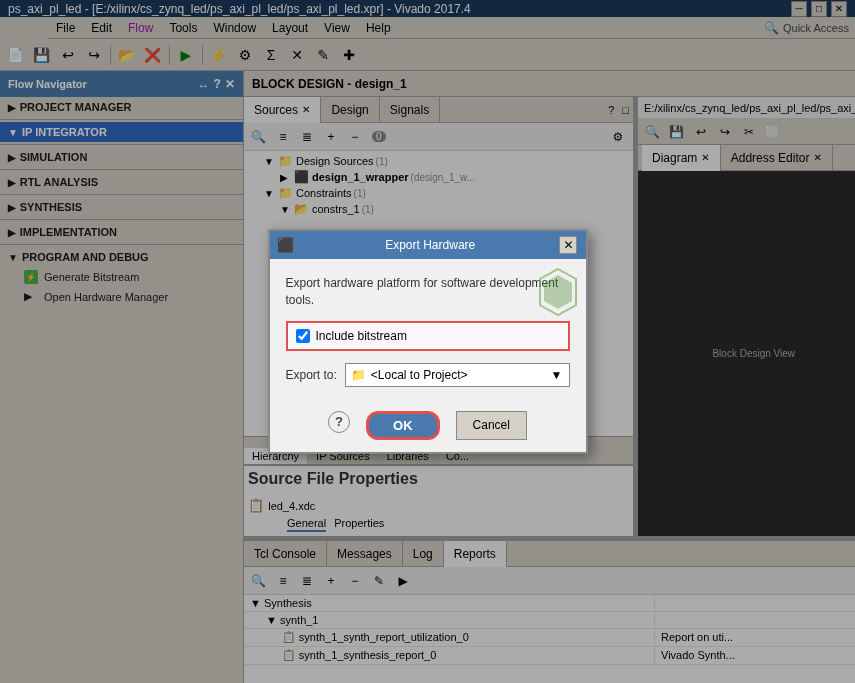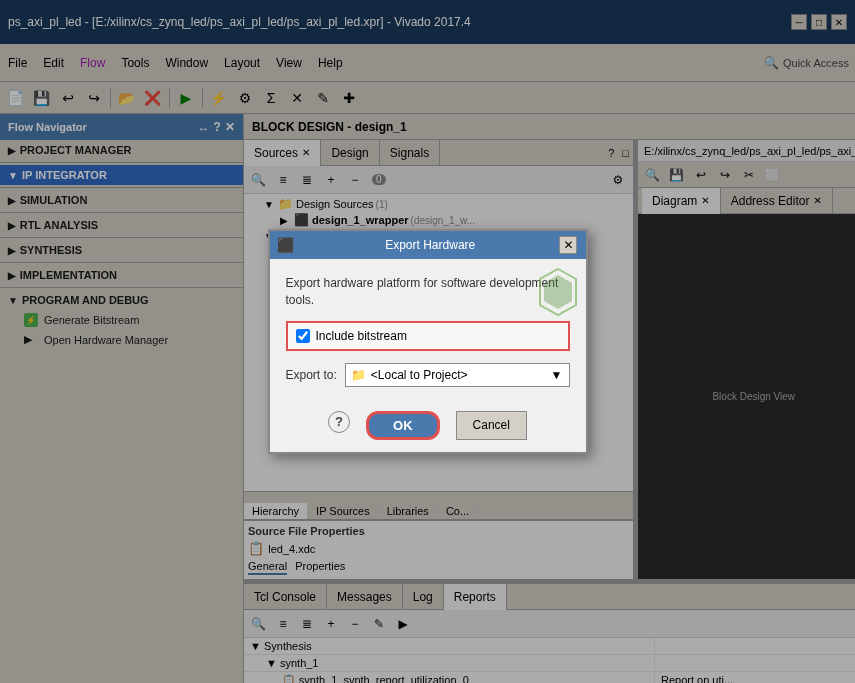--- a/index.html
+++ b/index.html
@@ -1,25 +1,25 @@
 <!DOCTYPE html>
 <html><head>
   <meta charset="utf-8">
   <style>
     * { box-sizing: border-box; margin: 0; padding: 0; }
     body { font-family: 'Segoe UI', Arial, sans-serif; font-size: 12px; background: #d4d0c8; overflow: hidden; width: 855px; height: 683px; }
 
     
-    .title-bar { background: #1a3a5c; color: white; height: 44px; display: flex; align-items: center; padding: 0 8px; font-size: 12px; }
+    .title-bar { background: #1a3a5c; color: white; height: 17px; display: flex; align-items: center; padding: 0 8px; font-size: 12px; }
     .title-bar-text { flex: 1; }
     .title-bar-buttons { display: flex; gap: 4px; }
     .title-bar-btn { width: 16px; height: 16px; border: 1px solid #888; background: #d4d0c8; cursor: pointer; font-size: 10px; display: flex; align-items: center; justify-content: center; color: #000; }
 
     
-    .menu-bar { background: #d4d0c8; height: 38px; display: flex; align-items: center; border-bottom: 1px solid #a0a0a0; }
+    .menu-bar { background: #d4d0c8; height: 22px; display: flex; align-items: center; border-bottom: 1px solid #a0a0a0; margin-left: 48px; }
     .menu-item { padding: 2px 8px; font-size: 12px; cursor: pointer; color: #000; }
     .menu-item.active { color: #a21caf; }
 
     
     .toolbar { background: #d4d0c8; height: 32px; display: flex; align-items: center; padding: 0 4px; gap: 2px; border-bottom: 1px solid #a0a0a0; }
     .toolbar-btn { width: 24px; height: 24px; border: 1px solid transparent; background: transparent; cursor: pointer; display: flex; align-items: center; justify-content: center; font-size: 14px; }
     .toolbar-sep { width: 1px; height: 20px; background: #a0a0a0; margin: 0 2px; }
 
     
     .main-layout { display: flex; height: calc(683px - 54px); }
@@ -63,21 +63,21 @@
     .tree-node .icon { margin-right: 3px; font-size: 12px; }
     .folder-icon { color: #e8c040; }
 
     
     .hier-tabs { display: flex; background: #d4d0c8; border-bottom: 1px solid #a0a0a0; }
     .hier-tab { padding: 2px 8px; font-size: 11px; cursor: pointer; border-right: 1px solid #ccc; }
     .hier-tab.active { background: #f5f5f5; }
 
     
     .props-panel { border-top: 1px solid #a0a0a0; background: #f5f5f5; padding: 4px; }
-    .props-header { font-size: 11px; font-weight: bold; margin-bottom: 4px; color: #333; }
+    .props-header { font-size: 16px; font-weight: bold; margin-bottom: 10px; color: #333; }
     .props-file { display: flex; align-items: center; gap: 4px; font-size: 11px; }
 
     
     .right-panel { flex: 1; display: flex; flex-direction: column; background: #f5f5f5; }
     .right-tabs { display: flex; background: #d4d0c8; border-bottom: 1px solid #a0a0a0; align-items: center; height: 26px; padding: 0 4px; }
     .right-tab { padding: 2px 10px; font-size: 12px; cursor: pointer; border-right: 1px solid #a0a0a0; height: 26px; display: flex; align-items: center; }
     .right-tab.active { background: #f5f5f5; }
     .diagram-area { flex: 1; background: #2a2a2a; display: flex; align-items: center; justify-content: center; }
     .address-label { font-size: 10px; color: #aaa; }
 
@@ -321,21 +321,21 @@
               <span>Co...</span>
             </div>
           </div>
 
           <div class="props-panel">
             <div class="props-header">Source File Properties</div>
             <div class="props-file">
               <span style="color:#e0a040; font-size:13px;">📋</span>
               <span>led_4.xdc</span>
             </div>
-            <div style="margin-top:4px; display:flex; gap:8px;">
+            <div style="margin-top:4px; display:flex; gap:8px;margin-left:39px;">
               <span style="font-size:11px; cursor:pointer; border-bottom:2px solid #4a7aad; padding-bottom:1px;">General</span>
               <span style="font-size:11px; cursor:pointer;">Properties</span>
             </div>
           </div>
         </div>
 
         <div class="v-splitter"></div>
 
         <div class="right-panel">
 

